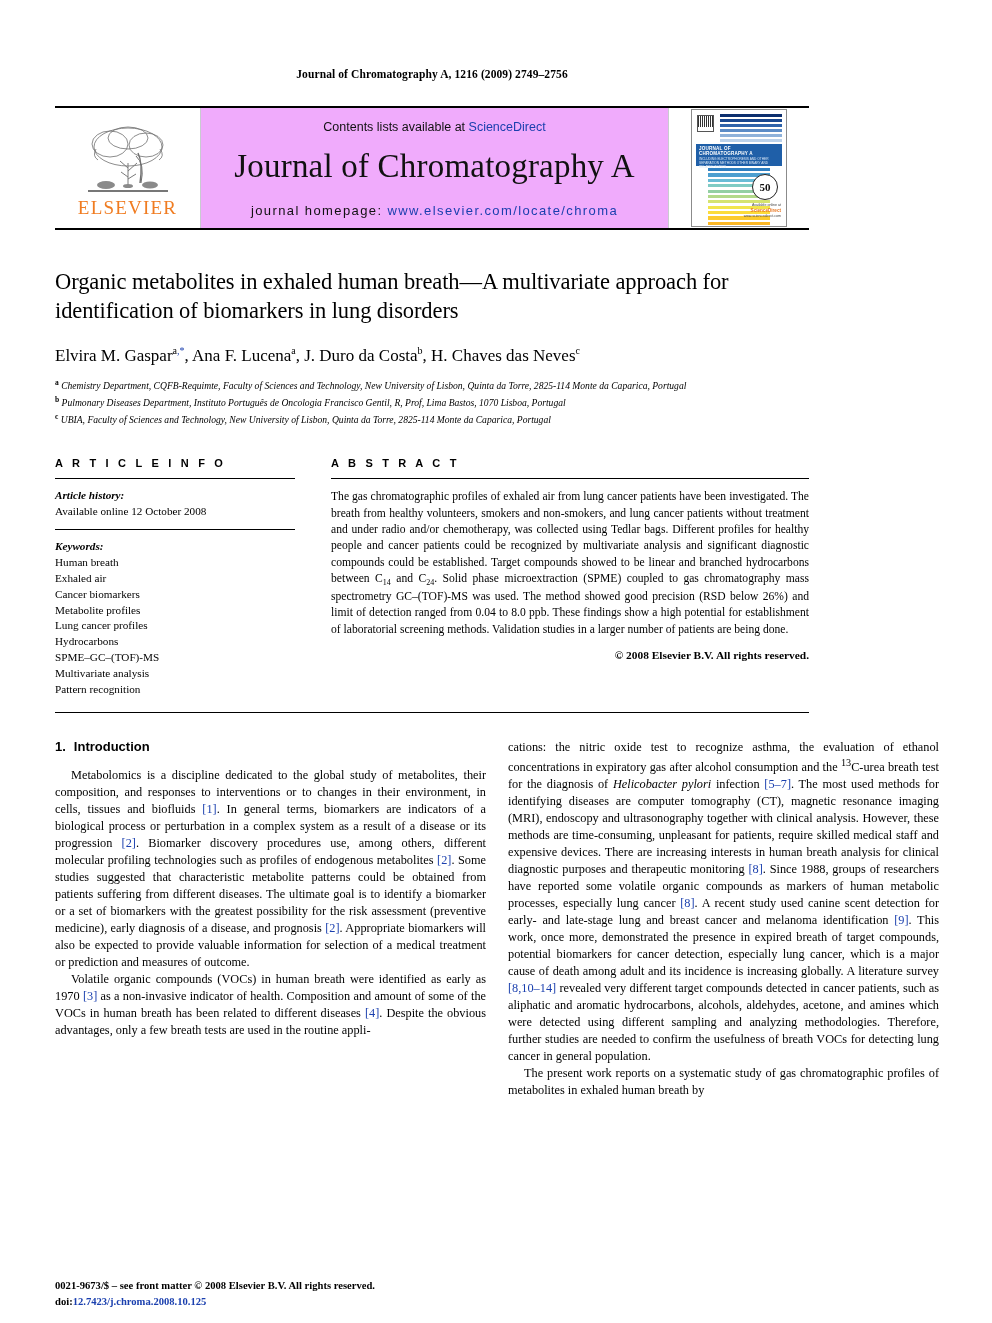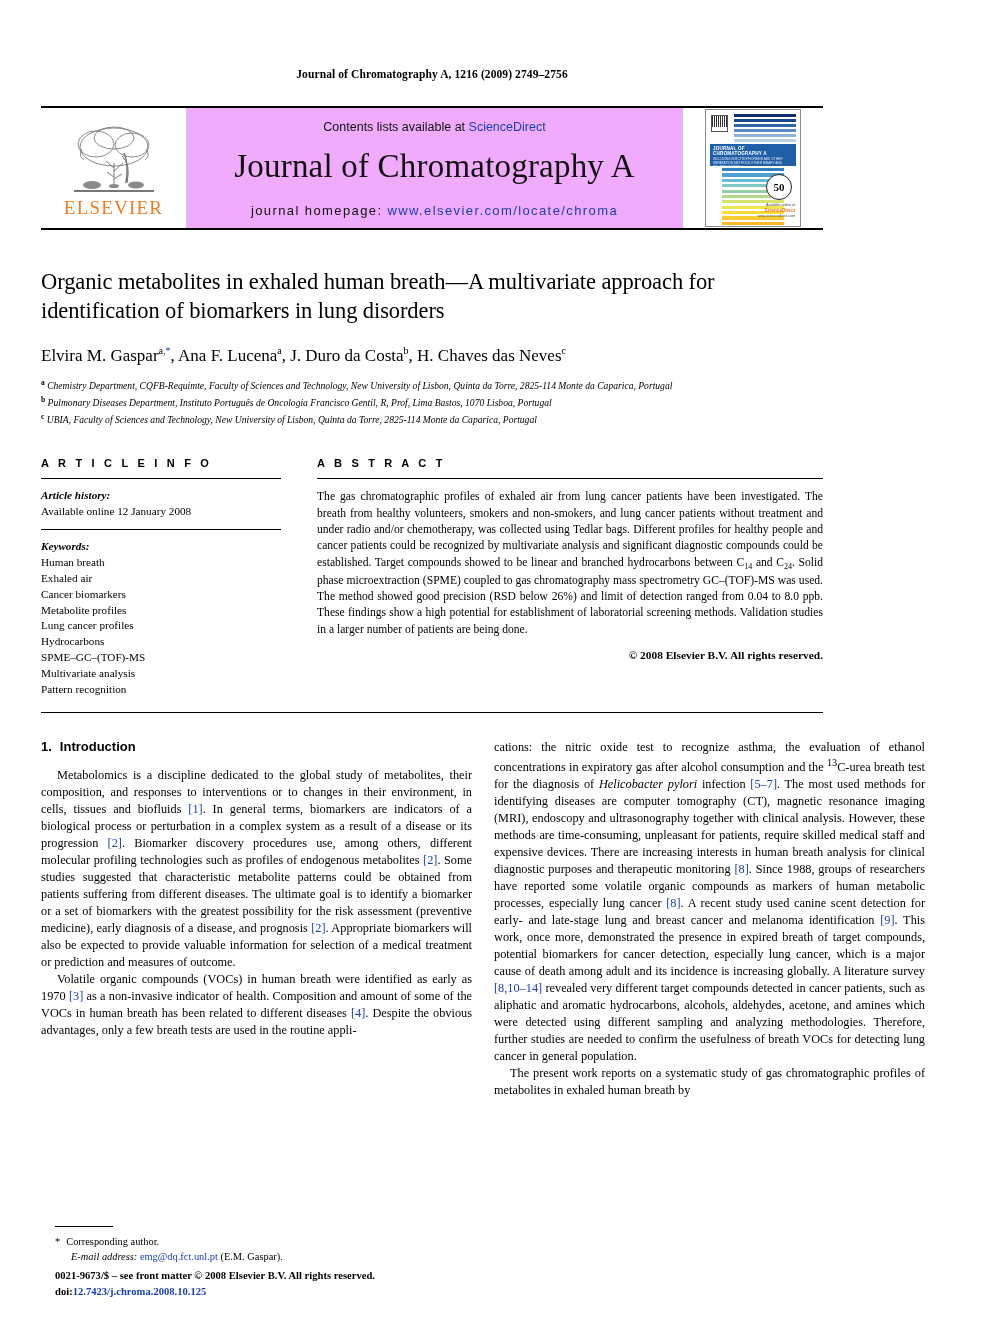--- a/index.html
+++ b/index.html
@@ -7,21 +7,21 @@
   body {
     width: 992px;
     height: 1323px;
     background: #ffffff;
     font-family: "Liberation Serif", "DejaVu Serif", serif;
     color: #000000;
     position: relative;
     overflow: hidden;
   }
 
-  .page { position: relative; width: 864px; height: 1323px; padding: 0 41px; }
+  .page { position: relative; width: 864px; height: 1323px; padding: 0 55px; }
 
   
   .running-head {
     text-align: center;
     font-size: 11.5px;
     font-weight: bold;
     padding-top: 68px;
     letter-spacing: .1px;
   }
 
@@ -212,21 +212,21 @@
 
   
   .footnote-wrap { position: absolute; left: 55px; bottom: 58px; width: 431px; }
   .fn-rule { border-top: 1px solid #000; width: 58px; margin-bottom: 7px; }
   .fn-line { font-size: 10.4px; line-height: 1.5; padding-left: 10px; text-indent: -10px; }
   .fn-line .ast { padding-right: 6px; }
   .fn-email { padding-left: 16px; font-size: 10.4px; line-height:1.5; }
   .fn-email .lbl { font-style: italic; }
   .fn-email .mail { color: #1a3fae; }
 
-  .issn-block { position:absolute; left:55px; bottom: 24px; width: 500px; }
+  .issn-block { position:absolute; left:55px; bottom: 14px; width: 500px; }
   .issn-line { font-size: 10.6px; font-weight: bold; line-height: 1.45; }
   .issn-line .doi { color:#1a3fae; }
 </style>
 </head>
 <body>
 
 <div class="page">
 
   <div class="running-head">Journal of Chromatography A, 1216 (2009) 2749–2756</div>
 
@@ -326,21 +326,21 @@
     <div class="affil"><sup>b</sup> <span>Pulmonary Diseases Department, Instituto Português de Oncologia Francisco Gentil, R, Prof, Lima Bastos, 1070 Lisboa, Portugal</span></div>
     <div class="affil"><sup>c</sup> <span>UBIA, Faculty of Sciences and Technology, New University of Lisbon, Quinta da Torre, 2825-114 Monte da Caparica, Portugal</span></div>
   </div>
 
   <div class="info-abstract">
 
     <div class="col-info">
       <div class="sec-head">A R T I C L E    I N F O</div>
       <div class="rule"></div>
       <div class="info-label">Article history:</div>
-      <div class="info-text">Available online 12 January 2008</div>
+      <div class="info-text">Available online 12 October 2008</div>
       <div class="rule"></div>
       <div class="info-label">Keywords:</div>
       <div class="kw-list">
         <div class="kw-item">Human breath</div>
         <div class="kw-item">Exhaled air</div>
         <div class="kw-item">Cancer biomarkers</div>
         <div class="kw-item">Metabolite profiles</div>
         <div class="kw-item">Lung cancer profiles</div>
         <div class="kw-item">Hydrocarbons</div>
         <div class="kw-item">SPME–GC–(TOF)-MS</div>
@@ -366,24 +366,19 @@
       <p class="para"><span>Metabolomics is a discipline dedicated to the global study of metabolites, their composition, and responses to interventions or to changes in their environment, in cells, tissues and biofluids </span><span class="ref">[1]</span><span>. In general terms, biomarkers are indicators of a biological process or perturbation in a complex system as a result of a disease or its progression </span><span class="ref">[2]</span><span>. Biomarker discovery procedures use, among others, different molecular profiling technologies such as profiles of endogenous metabolites </span><span class="ref">[2]</span><span>. Some studies suggested that characteristic metabolite patterns could be obtained from patients suffering from different diseases. The ultimate goal is to identify a biomarker or a set of biomarkers with the greatest possibility for the risk assessment (preventive medicine), early diagnosis of a disease, and prognosis </span><span class="ref">[2]</span><span>. Appropriate biomarkers will also be expected to provide valuable information for selection of a medical treatment or prediction and measures of outcome.</span></p>
       <p class="para"><span>Volatile organic compounds (VOCs) in human breath were identified as early as 1970 </span><span class="ref">[3]</span><span> as a non-invasive indicator of health. Composition and amount of some of the VOCs in human breath has been related to different diseases </span><span class="ref">[4]</span><span>. Despite the obvious advantages, only a few breath tests are used in the routine appli-</span></p>
     </div>
 
     <div class="bcol">
       <p class="para" style="text-indent:0"><span>cations: the nitric oxide test to recognize asthma, the evaluation of ethanol concentrations in expiratory gas after alcohol consumption and the </span><sup>13</sup><span>C-urea breath test for the diagnosis of </span><span class="ital">Helicobacter pylori</span><span> infection </span><span class="ref">[5–7]</span><span>. The most used methods for identifying diseases are computer tomography (CT), magnetic resonance imaging (MRI), endoscopy and ultrasonography together with clinical analysis. However, these methods are time-consuming, unpleasant for patients, require skilled medical staff and expensive devices. There are increasing interests in human breath analysis for clinical diagnostic purposes and therapeutic monitoring </span><span class="ref">[8]</span><span>. Since 1988, groups of researchers have reported some volatile organic compounds as markers of human metabolic processes, especially lung cancer </span><span class="ref">[8]</span><span>. A recent study used canine scent detection for early- and late-stage lung and breast cancer and melanoma identification </span><span class="ref">[9]</span><span>. This work, once more, demonstrated the presence in expired breath of target compounds, potential biomarkers for cancer detection, especially lung cancer, which is a major cause of death among adult and its incidence is increasing globally. A literature survey </span><span class="ref">[8,10–14]</span><span> revealed very different target compounds detected in cancer patients, such as aliphatic and aromatic hydrocarbons, alcohols, aldehydes, acetone, and amines which were detected using different sampling and analyzing methodologies. Therefore, further studies are needed to confirm the usefulness of breath VOCs for detecting lung cancer in general population.</span></p>
       <p class="para">The present work reports on a systematic study of gas chromatographic profiles of metabolites in exhaled human breath by</p>
     </div>
   </div>
 
-  <div class="footnote-wrap">
-    <div class="fn-rule"></div>
-    <div class="fn-line"><span class="ast">*</span><span>Corresponding author.</span></div>
-    <div class="fn-email"><span class="lbl">E-mail address:</span> <span class="mail">emg@dq.fct.unl.pt</span> <span>(E.M. Gaspar).</span></div>
-  </div>
 
   <div class="issn-block">
     <div class="issn-line">0021-9673/$ – see front matter © 2008 Elsevier B.V. All rights reserved.</div>
     <div class="issn-line"><span>doi:</span><span class="doi">12.7423/j.chroma.2008.10.125</span></div>
   </div>
 
 </div>
 
 </body></html>

